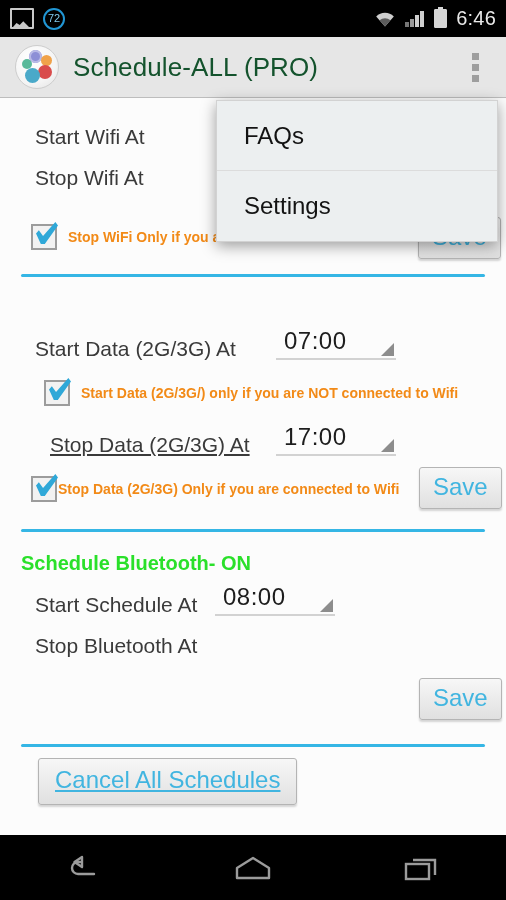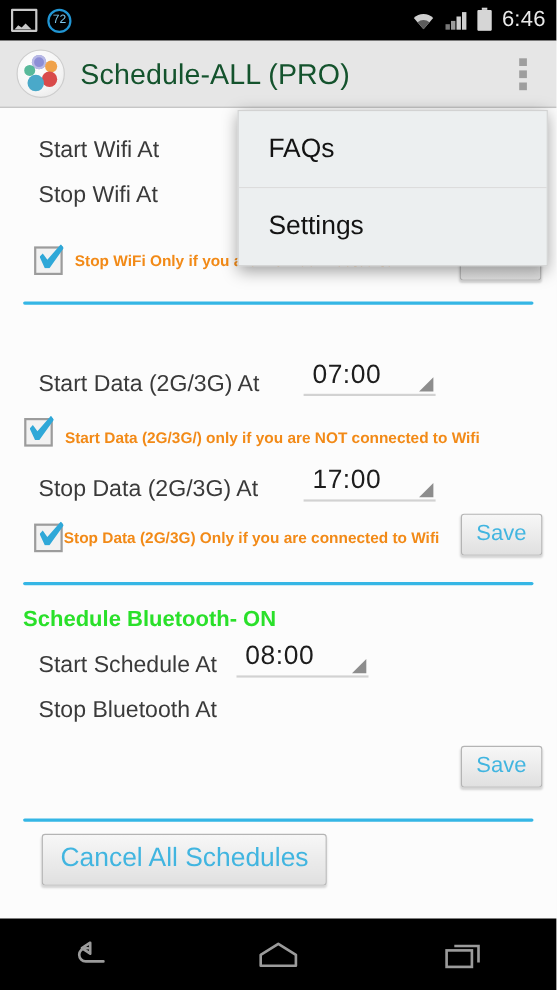--- a/index.html
+++ b/index.html
@@ -123,21 +123,21 @@
   }
   .cbox:after{
     content:"";position:absolute;left:3px;top:-4px;width:22px;height:22px;
     background:#2fa8d8;
     clip-path:polygon(88% 0%,100% 16%,40% 100%,22% 100%,0% 52%,13% 38%,32% 64%);
   }
   
   .btn{
     background:linear-gradient(#f7f7f7,#e0e0e0);
     border:1px solid #b4b4b4;border-radius:3px;
-    color:#41b5e0;font-size:20px;
+    color:#41b5e0;font-size:24px;
     font-family:"Liberation Sans", sans-serif;
     padding:7px 13px 9px;cursor:pointer;
     box-shadow:0 2px 2px rgba(0,0,0,.16);
     line-height:1;
   }
   .btn-cancel{font-size:24px;padding:9px 16px 12px;}
 
   
   .menu{
     position:absolute;left:216px;top:100px;width:280px;height:140px;
@@ -229,26 +229,26 @@
 
     <div class="divider" style="position:absolute;left:21px;top:175px;width:464px;"></div>
 
 
     <div class="label" style="position:absolute;left:35px;top:238px;">Start Data (2G/3G) At</div>
     <div class="spinner" style="position:absolute;left:276px;top:228px;">
       <span class="val">07:00</span>
       <span class="tri"></span>
     </div>
 
-    <div class="row" style="position:absolute;left:22px;top:281px;gap:11px;align-items:flex-end;">
+    <div class="row" style="position:absolute;left:44px;top:281px;gap:11px;">
       <div class="cbox"></div>
       <div class="note">Start Data (2G/3G/) only if you are NOT connected to Wifi</div>
     </div>
 
-    <div class="label" style="position:absolute;left:35px;top:334px;">Stop Data (2G/3G) At</div>
+    <div class="label" style="position:absolute;left:50px;top:334px;text-decoration:underline;">Stop Data (2G/3G) At</div>
     <div class="spinner" style="position:absolute;left:276px;top:324px;">
       <span class="val">17:00</span>
       <span class="tri"></span>
     </div>
 
     <div class="row" style="position:absolute;left:31px;top:377px;gap:1px;">
       <div class="cbox"></div>
       <div class="note">Stop Data (2G/3G) Only if you are connected to Wifi</div>
     </div>
     <button class="btn" style="position:absolute;left:419px;top:368px;">Save</button>
@@ -262,21 +262,21 @@
       <span class="val">08:00</span>
       <span class="tri"></span>
     </div>
 
     <div class="label" style="position:absolute;left:35px;top:535px;">Stop Bluetooth At</div>
 
     <button class="btn" style="position:absolute;left:419px;top:579px;">Save</button>
 
     <div class="divider" style="position:absolute;left:21px;top:645px;width:464px;"></div>
 
-    <button class="btn btn-cancel" style="position:absolute;left:38px;top:659px;">Cancel All Schedules</button>
+    <button class="btn btn-cancel" style="position:absolute;left:38px;top:659px;text-decoration:underline;">Cancel All Schedules</button>
   </div>
 
   <div class="menu">
     <div class="menu-item">FAQs</div>
     <div class="menu-sep"></div>
     <div class="menu-item">Settings</div>
   </div>
 
   <div class="navbar">
     <div class="nav-btn">

